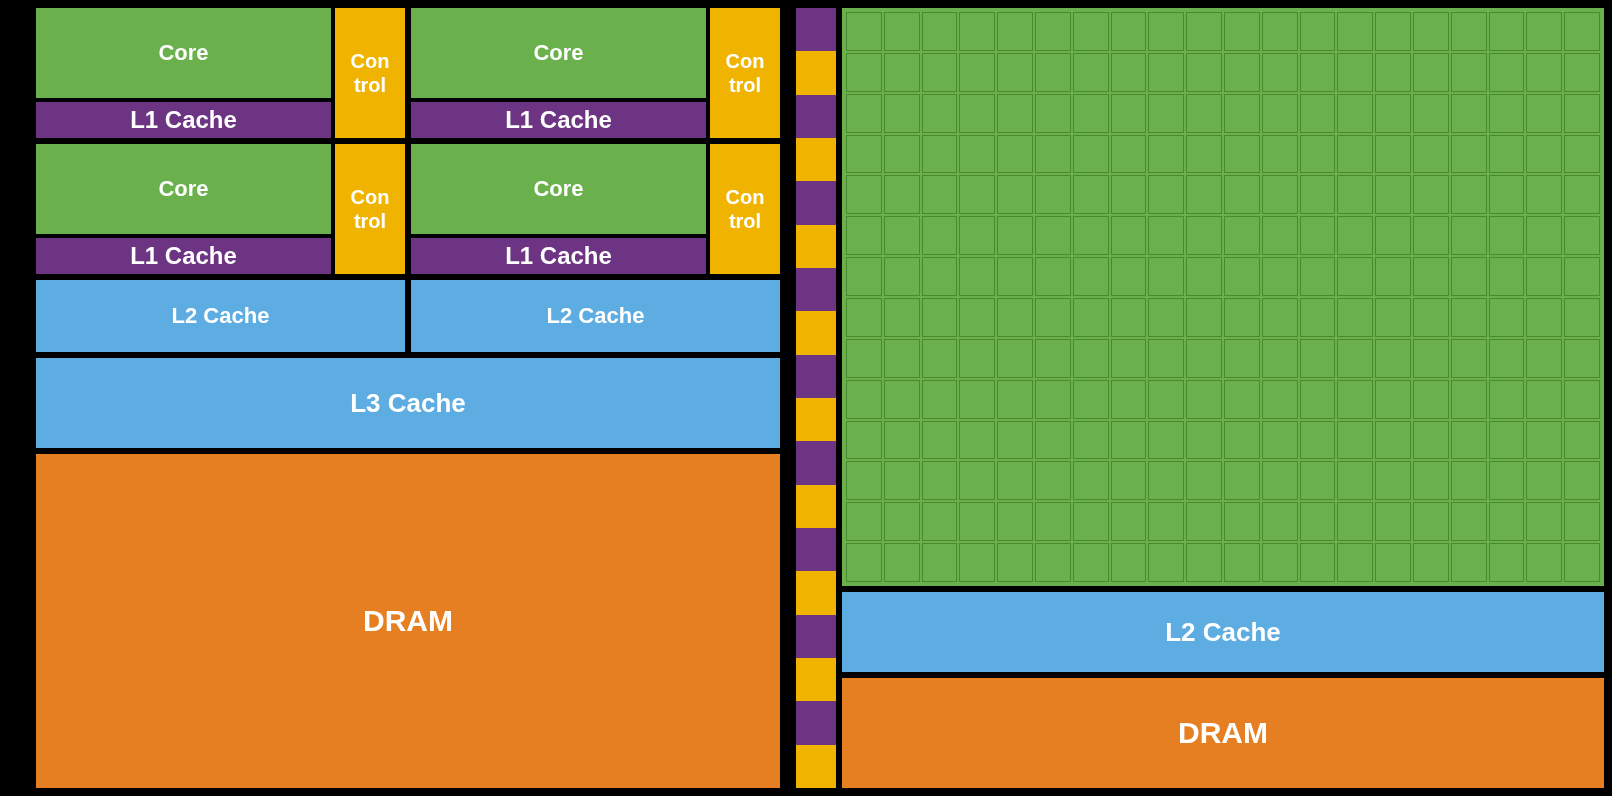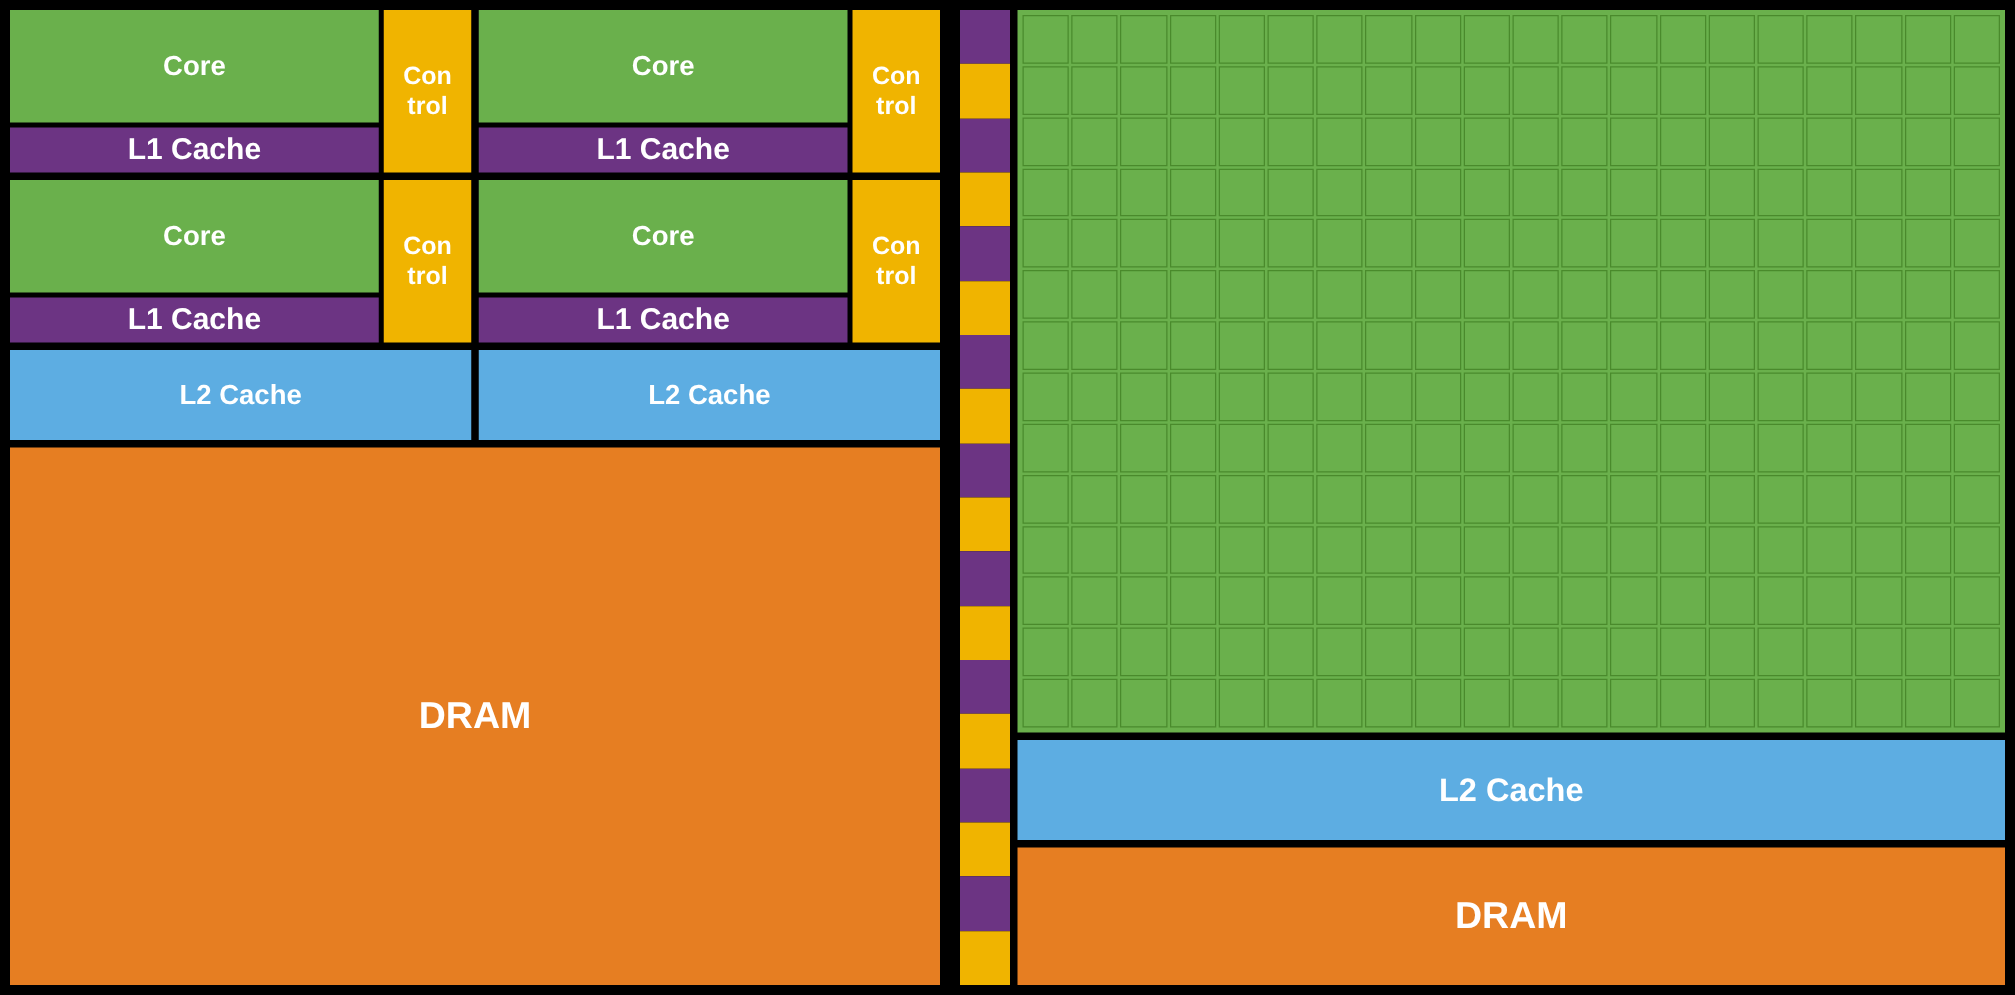--- a/index.html
+++ b/index.html
@@ -16,20 +16,21 @@
       overflow: hidden;
     }
 
     
     .left-diagram {
       width: 760px;
       display: flex;
       flex-direction: column;
       padding: 8px;
       gap: 6px;
+      margin-left: 28px;
     }
 
     .cpu-grid {
       display: grid;
       grid-template-columns: 1fr 1fr;
       gap: 6px;
     }
 
     .cpu-cell {
       display: flex;
@@ -245,20 +246,23 @@
 
   <div class="l2-cache-row">
     <div class="l2-cache-box">
       <span>L2 Cache</span>
     </div>
     <div class="l2-cache-box">
       <span>L2 Cache</span>
     </div>
   </div>
 
+  <div class="l3-cache-box">
+    <span>L3 Cache</span>
+  </div>
 
   <div class="dram-box">
     <span>DRAM</span>
   </div>
 </div>
 
 <div class="right-diagram">
 
   <div class="striped-bar" id="striped-bar">
   <div class="stripe-segment stripe-purple"></div>

